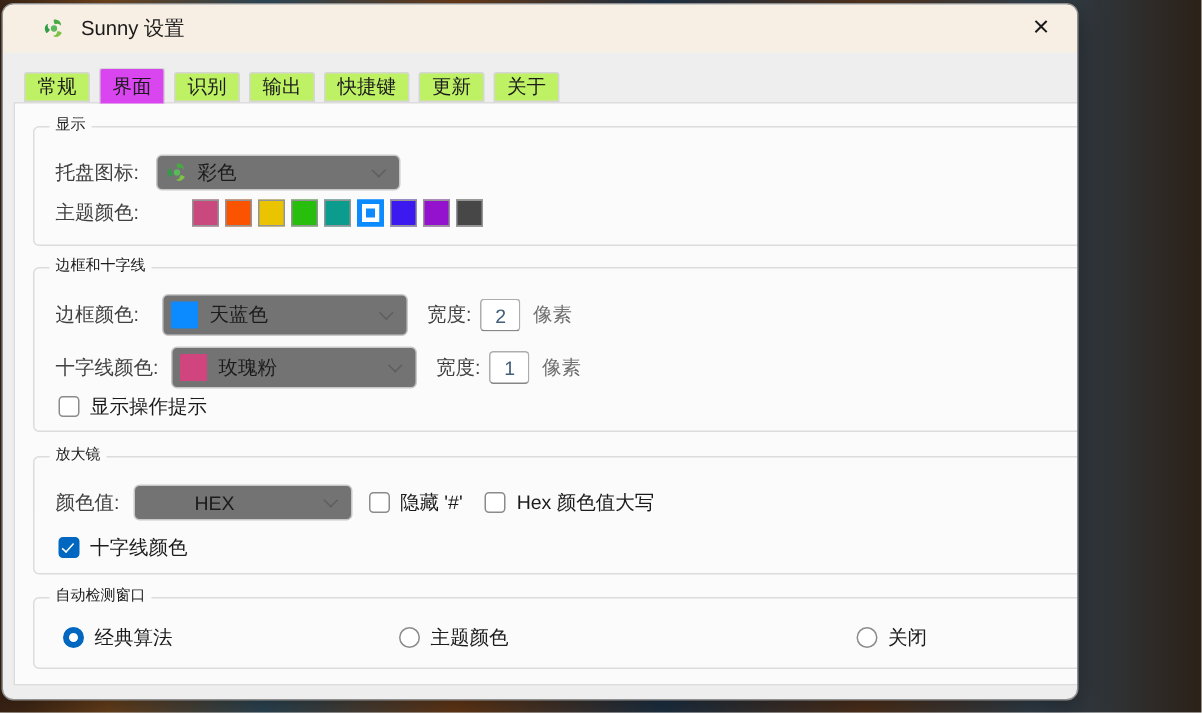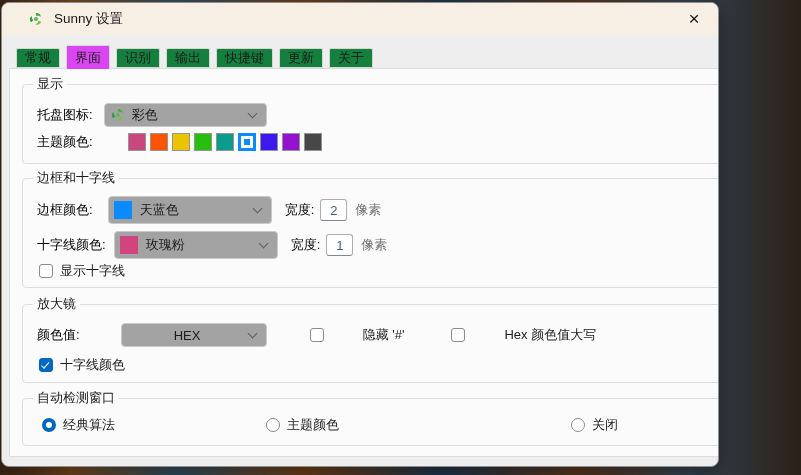--- a/index.html
+++ b/index.html
@@ -22,39 +22,39 @@
   .titlebar .title { font-size:13.5px; color:#1a1a1a; }
   .close-btn {
     position:absolute; right:4px; top:2px; width:40px; height:28px;
     display:flex; align-items:center; justify-content:center;
     font-size:19px; font-weight:300; color:#1a1a1a; cursor:default;
   }
   
   .tabstrip { position:absolute; left:14px; top:42px; display:flex; align-items:flex-end; gap:6px; z-index:3; }
   .tab {
     height:20px; padding:0 8px; display:flex; align-items:center; justify-content:center;
-    background:#15803d; border:1px solid #d6d6d6; border-radius:2px 2px 0 0; color:#1b1b1b;
+    background:#bef264; border:1px solid #d6d6d6; border-radius:2px 2px 0 0; color:#1b1b1b;
   }
   .tab.active { height:24px; background:#d946ef; border-bottom:none; margin-bottom:-1px; }
   .panel {
     position:absolute; left:7px; top:65px; width:786px; height:389px;
     background:#fbfbfb; border:1px solid #dcdcdc; z-index:2;
   }
   
   .group { position:absolute; left:12px; width:756px; border:1px solid #dcdcdc; border-radius:4px; }
   .group > .gtitle {
     position:absolute; top:-9px; left:10px; background:#fbfbfb; padding:0 4px;
-    font-size:13px; color:#1b1b1b; line-height:16px;
+    font-size:10px; color:#1b1b1b; line-height:16px;
   }
   .row { position:absolute; left:0; right:0; display:flex; align-items:center; }
-  .lbl { color:#000000; }
+  .lbl { color:#404040; }
   .unit { color:#6e6e6e; }
   
   .combo {
-    position:relative; display:flex; align-items:center; background:#a3a3a3;
+    position:relative; display:flex; align-items:center; background:#737373;
     border:1px solid #c9c9c9; border-radius:4px; padding-left:5px; cursor:default;
   }
   .combo .chev {
     position:absolute; right:10px; top:50%; width:7px; height:7px; margin-top:-5px;
     border-right:1.4px solid #5f5f5f; border-bottom:1.4px solid #5f5f5f; transform:rotate(45deg);
   }
   .combo .cval { margin-left:8px; }
   .cswatch { width:18px; height:18px; flex:0 0 auto; }
   
   .swatch { width:18px; height:18px; border:1px solid #949494; display:inline-block; }
@@ -169,30 +169,30 @@
           <span class="cswatch" style="background: rgb(208, 69, 126);"></span>
           <span class="cval">玫瑰粉</span>
           <span class="chev"></span>
         </div>
         <span class="lbl" style="margin-left:13px;">宽度:</span>
         <input class="winput" style="margin-left: 6px;" value="1">
         <span class="unit" style="margin-left:8px;">像素</span>
       </div>
       <div class="row" style="top:84px; height:16px;">
         <span class="cbx" style="margin-left:16px;"></span>
-        <span class="cbx-lbl">显示十字线</span>
+        <span class="cbx-lbl">显示操作提示</span>
       </div>
     </div>
 
     <div class="group" style="top:235px; height:79px;">
       <span class="gtitle">放大镜</span>
-      <div class="row" style="top:18px; height:24px;gap:32px;">
+      <div class="row" style="top:18px; height:24px;">
         <span class="lbl" style="margin-left:14px;">颜色值:</span>
         <div class="combo" style="width:146px; height:24px; margin-left:9px;">
-          <span class="cval" style="margin-left:16px;padding-left:31px;">HEX</span>
+          <span class="cval" style="margin-left:4px;padding-left:31px;">HEX</span>
           <span class="chev"></span>
         </div>
         <span class="cbx" style="margin-left:11px;"></span>
         <span class="cbx-lbl">隐藏 '#'</span>
         <span class="cbx" style="margin-left:15px;"></span>
         <span class="cbx-lbl">Hex 颜色值大写</span>
       </div>
       <div class="row" style="top:52px; height:16px;">
         <span class="cbx on" style="margin-left:16px;">
             <span class="mark"></span>

